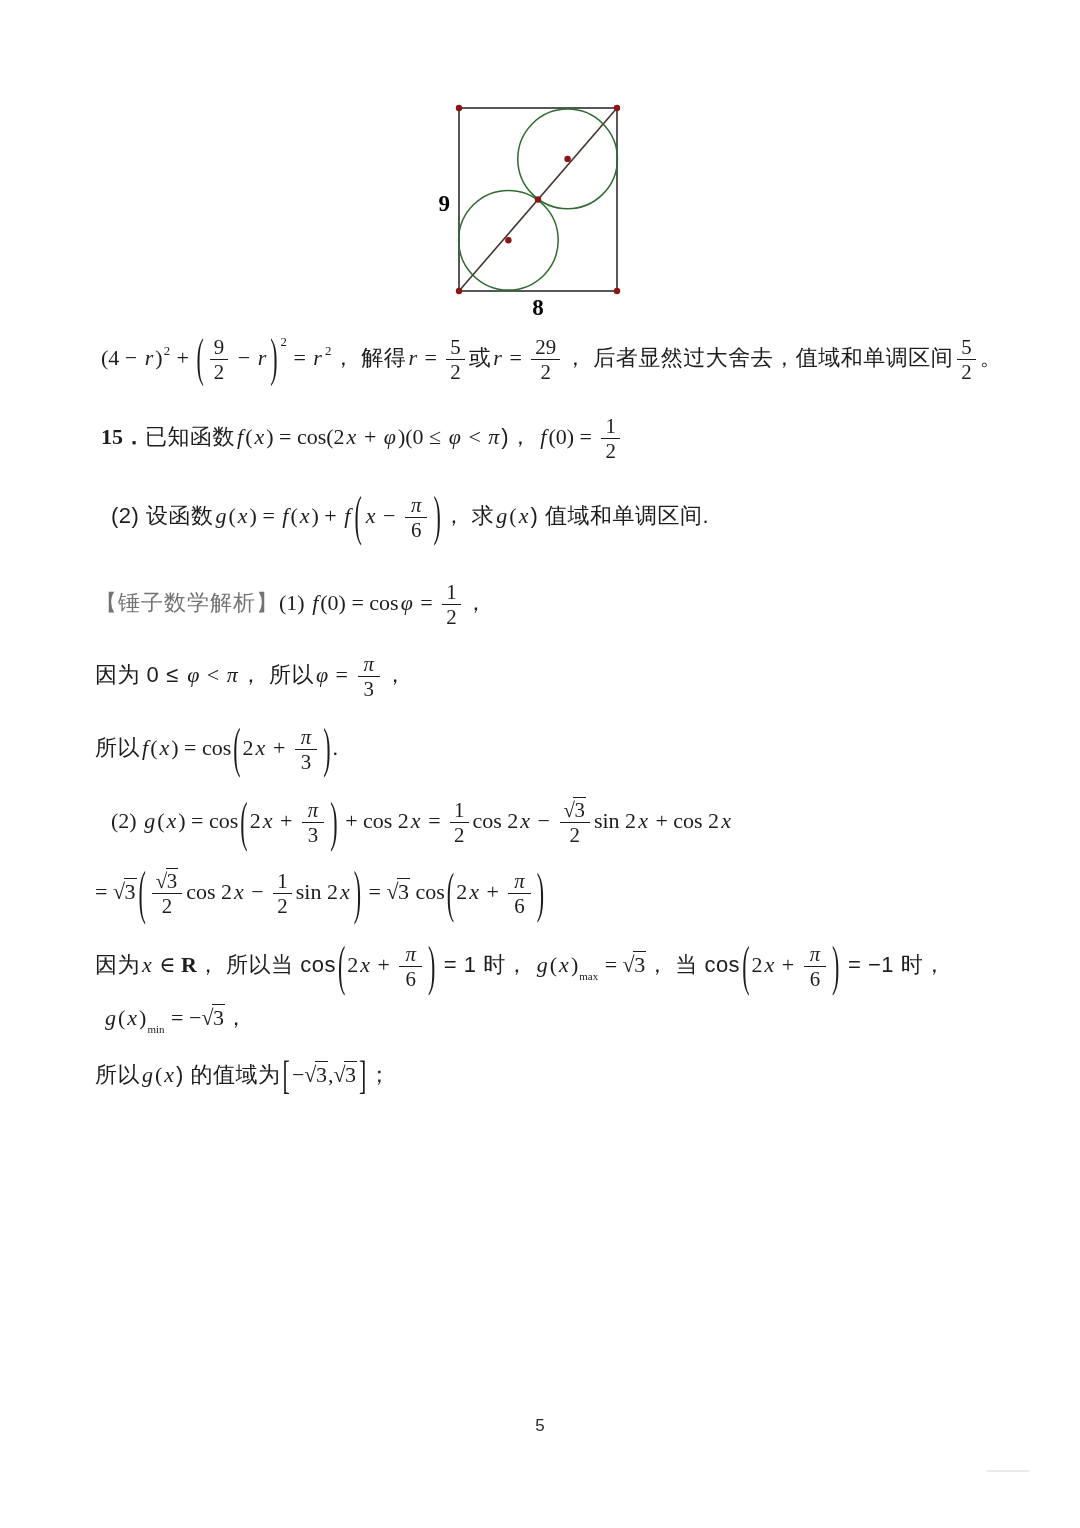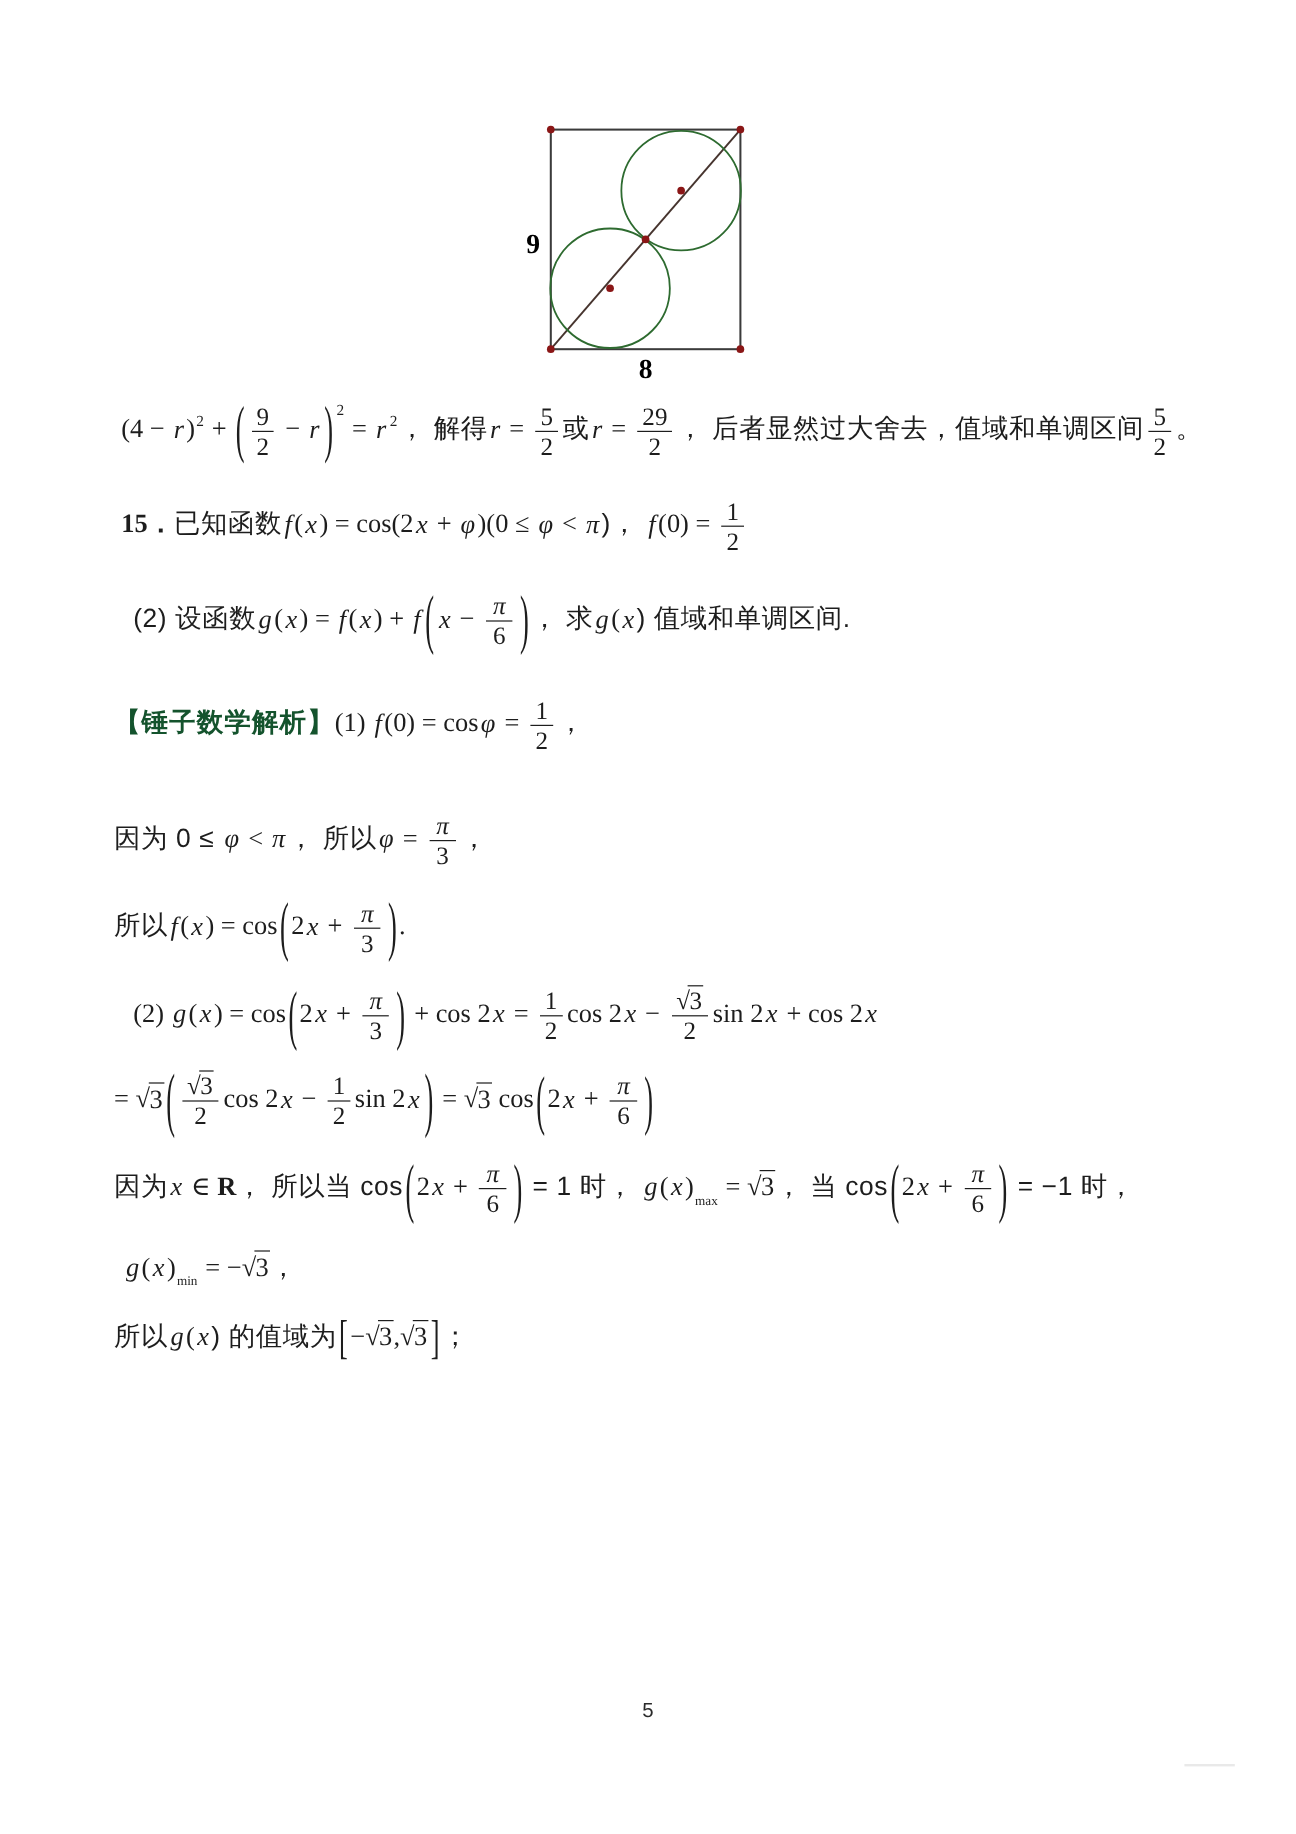--- a/index.html
+++ b/index.html
@@ -7,21 +7,21 @@
     width:1080px;height:1528px;position:relative;overflow:hidden;
     background:#ffffff;color:#1d1d1d;
     font-family:"Liberation Serif","DejaVu Serif",serif;
   }
   .content{padding:88px 40px 0 95px}
   .mline{font-size:22px;line-height:1.4;white-space:nowrap}
   .cn{font-family:"Liberation Sans","DejaVu Sans",sans-serif;letter-spacing:0.5px}
   .t{}
   .it{font-style:italic;padding:0 2px}
   .bd{font-weight:700}
-  .red{color:#14532d;font-weight:700;font-family:"Liberation Sans","DejaVu Sans",sans-serif;letter-spacing:1px}
+  .red{color:#737373;font-weight:400;font-family:"Liberation Sans","DejaVu Sans",sans-serif;letter-spacing:1px}
   .sup{font-size:0.58em;vertical-align:0.75em;padding:0 1px}
   .sup.hi{vertical-align:1.45em}
   .sub{font-size:0.5em;vertical-align:-0.7em;padding:0 1px}
   .frac{display:inline-flex;flex-direction:column;align-items:center;vertical-align:middle;
         margin:0 4px;font-size:0.95em;line-height:1.15;text-align:center}
   .num{padding:0 4px;border-bottom:1.5px solid currentColor}
   .den{padding:0 4px}
   .bigd{display:inline-block;transform:scaleY(var(--s,2.3));transform-origin:50% 52%;
         font-weight:400;margin:0 2px;vertical-align:-0.12em}
   .sqrt{white-space:nowrap}
@@ -75,21 +75,21 @@
         <span class="den">2</span>
       </span></div>
   <div class="mline" style="margin-top:30px;margin-left:16px"><span class="t cn">(2) 设函数</span><span class="it">g</span><span class="t">(</span><span class="it">x</span><span class="t">) = </span><span class="it">f</span><span class="t">(</span><span class="it">x</span><span class="t">) + </span><span class="it">f</span><span class="bigd" style="--s: 2.5;">(</span><span class="it">x</span><span class="t"> − </span><span class="frac">
         <span class="num"><span class="it">π</span></span>
         <span class="den">6</span>
       </span><span class="bigd" style="--s: 2.5;">)</span><span class="t cn">， 求</span><span class="it">g</span><span class="t">(</span><span class="it">x</span><span class="t cn">) 值域和单调区间.</span></div>
   <div class="mline" style="margin-top:38px"><span class="red">【锤子数学解析】</span><span class="t">(1)  </span><span class="it">f</span><span class="t">(0) = cos</span><span class="it">φ</span><span class="t"> = </span><span class="frac">
         <span class="num">1</span>
         <span class="den">2</span>
       </span><span class="t cn">，</span></div>
-  <div class="mline" style="margin-top:47px"><span class="t cn">因为 0 ≤ </span><span class="it">φ</span><span class="t"> &lt; </span><span class="it">π</span><span class="t cn">， 所以</span><span class="it">φ</span><span class="t"> = </span><span class="frac">
+  <div class="mline" style="margin-top:23px"><span class="t cn">因为 0 ≤ </span><span class="it">φ</span><span class="t"> &lt; </span><span class="it">π</span><span class="t cn">， 所以</span><span class="it">φ</span><span class="t"> = </span><span class="frac">
         <span class="num"><span class="it">π</span></span>
         <span class="den">3</span>
       </span><span class="t cn">，</span></div>
   <div class="mline" style="margin-top:24px"><span class="t cn">所以</span><span class="it">f</span><span class="t">(</span><span class="it">x</span><span class="t">) = cos</span><span class="bigd" style="--s: 2.5;">(</span><span class="t">2</span><span class="it">x</span><span class="t"> + </span><span class="frac">
         <span class="num"><span class="it">π</span></span>
         <span class="den">3</span>
       </span><span class="bigd" style="--s: 2.5;">)</span><span class="t">.</span></div>
   <div class="mline" style="margin-top:24px;margin-left:16px"><span class="t">(2)  </span><span class="it">g</span><span class="t">(</span><span class="it">x</span><span class="t">) = cos</span><span class="bigd" style="--s: 2.5;">(</span><span class="t">2</span><span class="it">x</span><span class="t"> + </span><span class="frac">
         <span class="num"><span class="it">π</span></span>
         <span class="den">3</span>
@@ -110,19 +110,19 @@
         <span class="num"><span class="it">π</span></span>
         <span class="den">6</span>
       </span><span class="bigd" style="--s: 2.5;">)</span></div>
   <div class="mline" style="margin-top:24px"><span class="t cn">因为</span><span class="it">x</span><span class="t"> ∈ </span><span class="bd">R</span><span class="t cn">， 所以当 cos</span><span class="bigd" style="--s: 2.5;">(</span><span class="t">2</span><span class="it">x</span><span class="t"> + </span><span class="frac">
         <span class="num"><span class="it">π</span></span>
         <span class="den">6</span>
       </span><span class="bigd" style="--s: 2.5;">)</span><span class="t cn"> = 1 时，  </span><span class="it">g</span><span class="t">(</span><span class="it">x</span><span class="t">)</span><span class="sub">max</span><span class="t"> = </span><span class="sqrt"><span class="rad">√</span><span class="radbar">3</span></span><span class="t cn">，  当 cos</span><span class="bigd" style="--s: 2.5;">(</span><span class="t">2</span><span class="it">x</span><span class="t"> + </span><span class="frac">
         <span class="num"><span class="it">π</span></span>
         <span class="den">6</span>
       </span><span class="bigd" style="--s: 2.5;">)</span><span class="t cn"> = −1 时，</span></div>
-  <div class="mline" style="margin-top:26px;margin-left:8px"><span class="it">g</span><span class="t">(</span><span class="it">x</span><span class="t">)</span><span class="sub">min</span><span class="t"> = −</span><span class="sqrt"><span class="rad">√</span><span class="radbar">3</span></span><span class="t cn">，</span></div>
+  <div class="mline" style="margin-top:12px;margin-left:8px"><span class="it">g</span><span class="t">(</span><span class="it">x</span><span class="t">)</span><span class="sub">min</span><span class="t"> = −</span><span class="sqrt"><span class="rad">√</span><span class="radbar">3</span></span><span class="t cn">，</span></div>
   <div class="mline" style="margin-top:22px"><span class="t cn">所以</span><span class="it">g</span><span class="t">(</span><span class="it">x</span><span class="t cn">) 的值域为</span><span class="bigd" style="--s: 1.8;">[</span><span class="t">−</span><span class="sqrt"><span class="rad">√</span><span class="radbar">3</span></span><span class="t">,</span><span class="sqrt"><span class="rad">√</span><span class="radbar">3</span></span><span class="bigd" style="--s: 1.8;">]</span><span class="t cn">；</span></div>
 
 </main>
 
 <div class="pagenum">5</div>
 <div class="edge-artifact"></div>
 
 </body></html>

